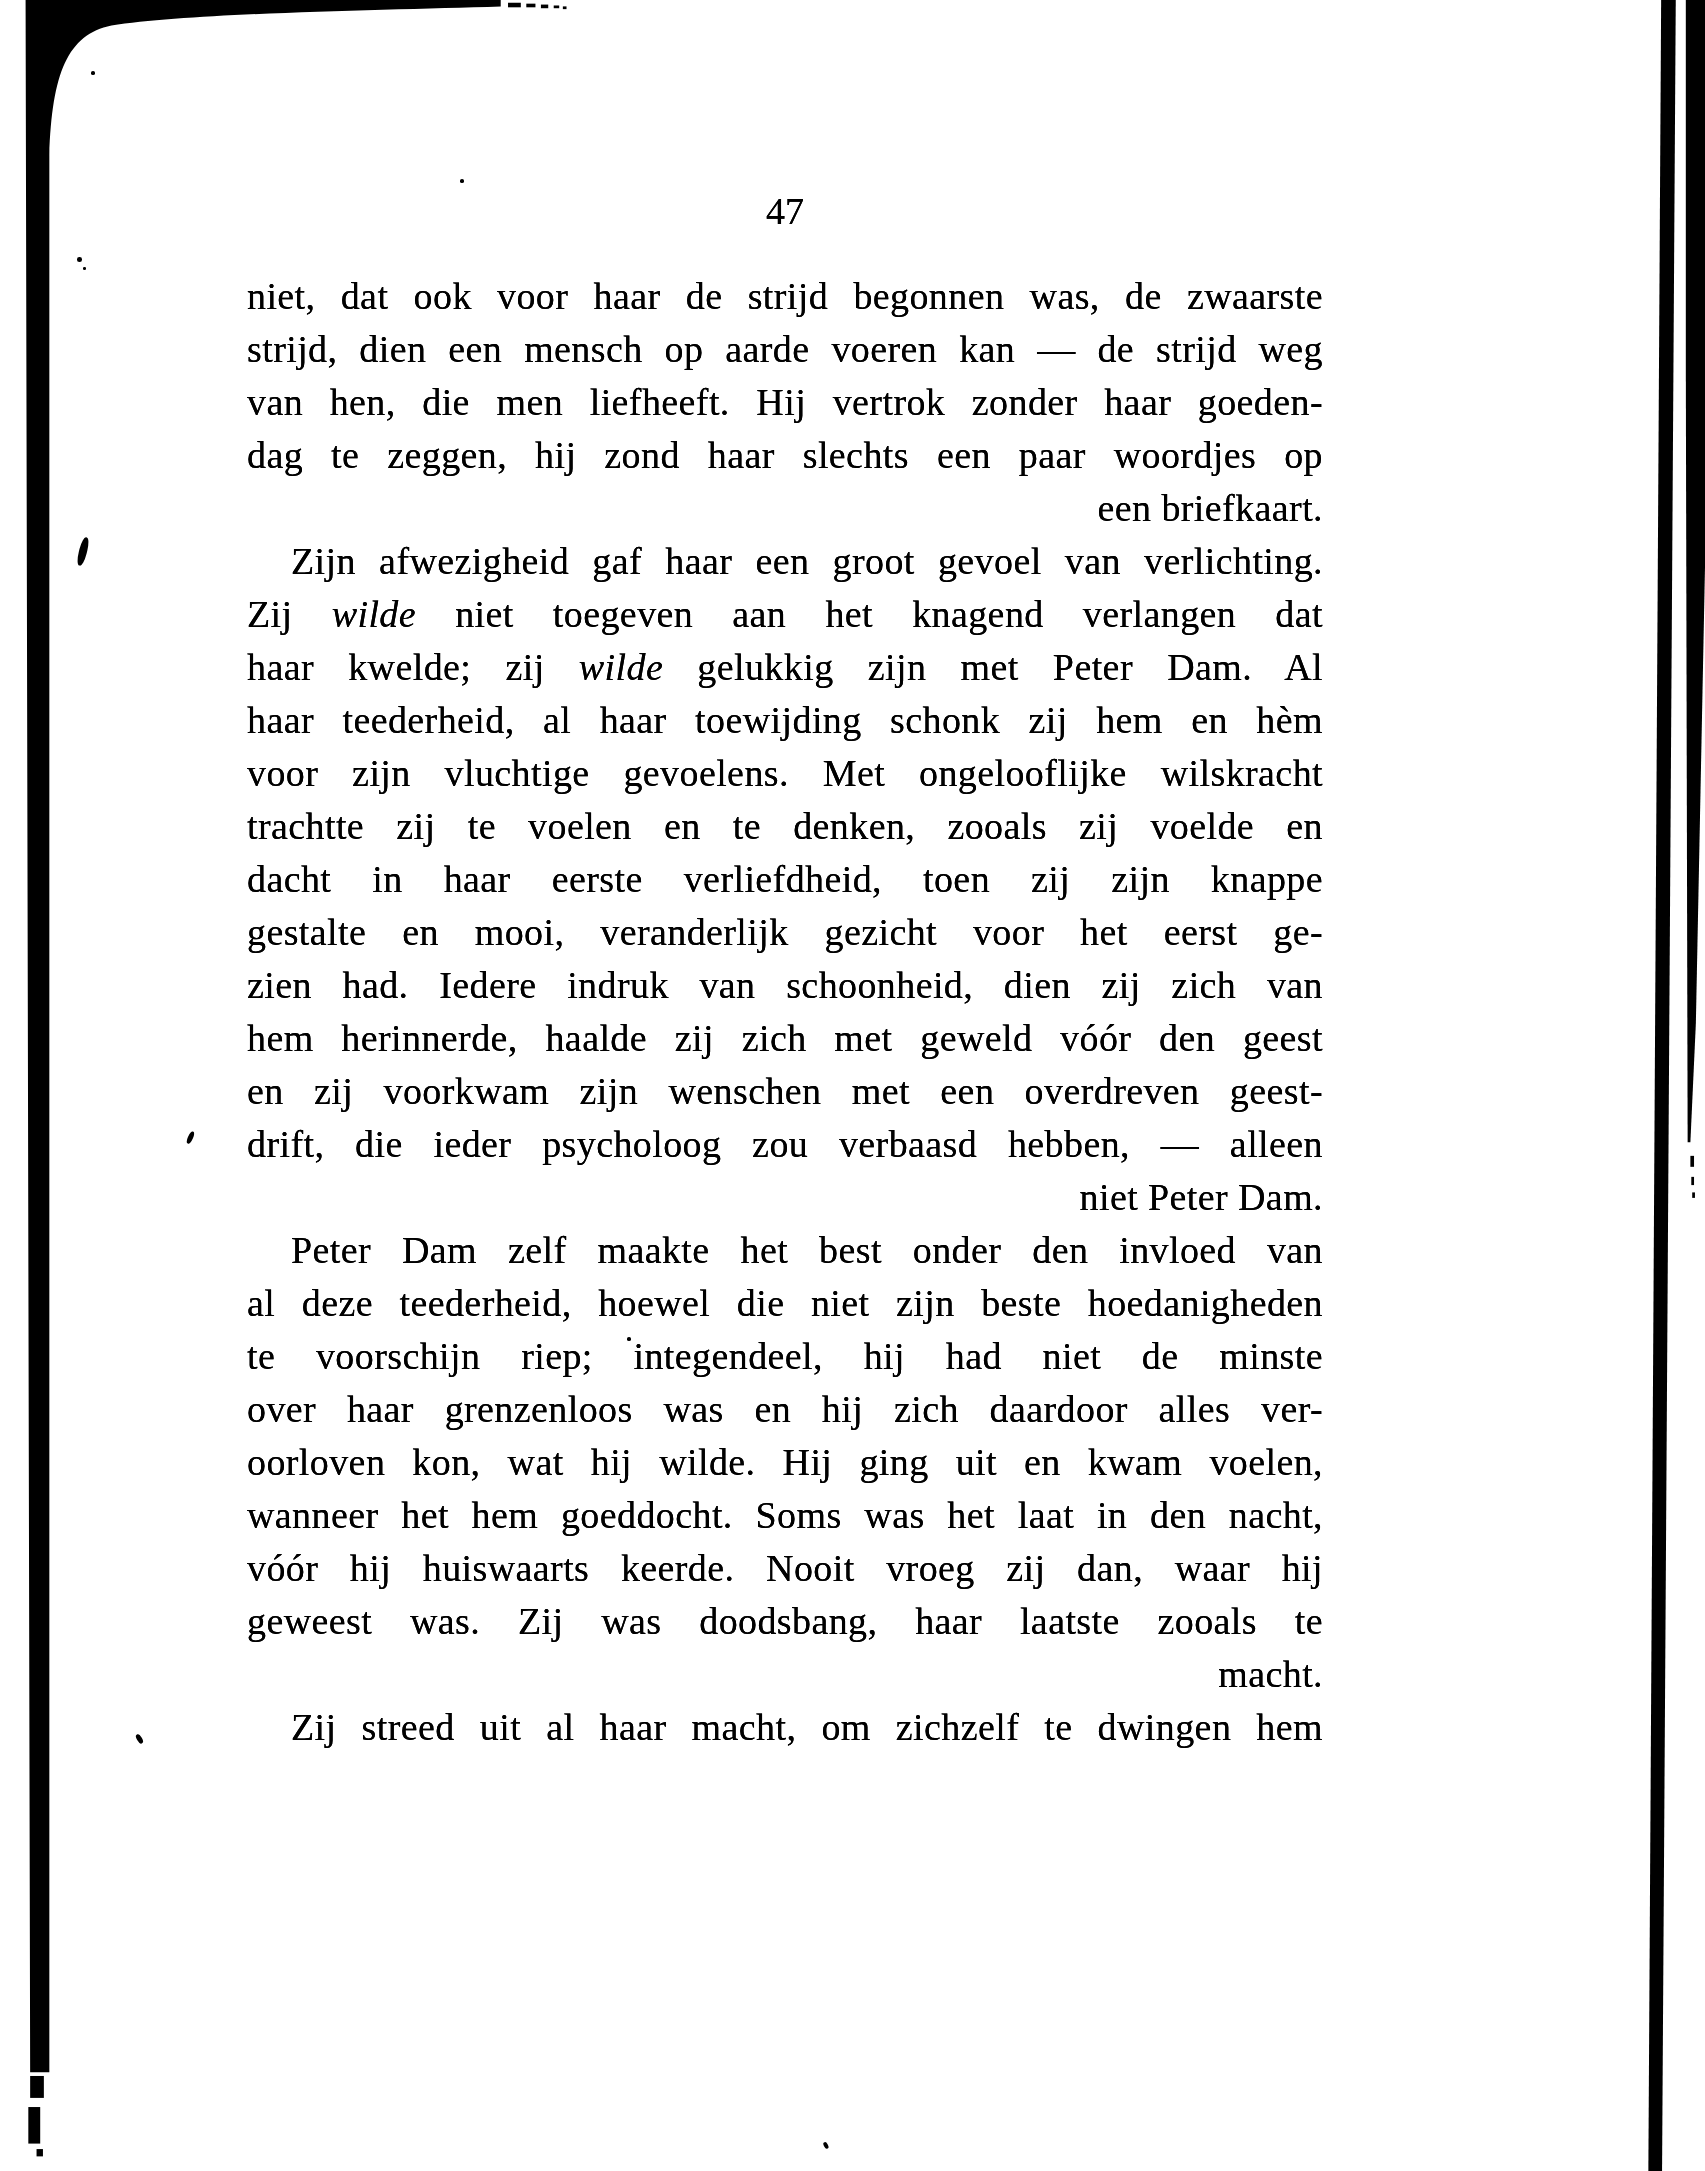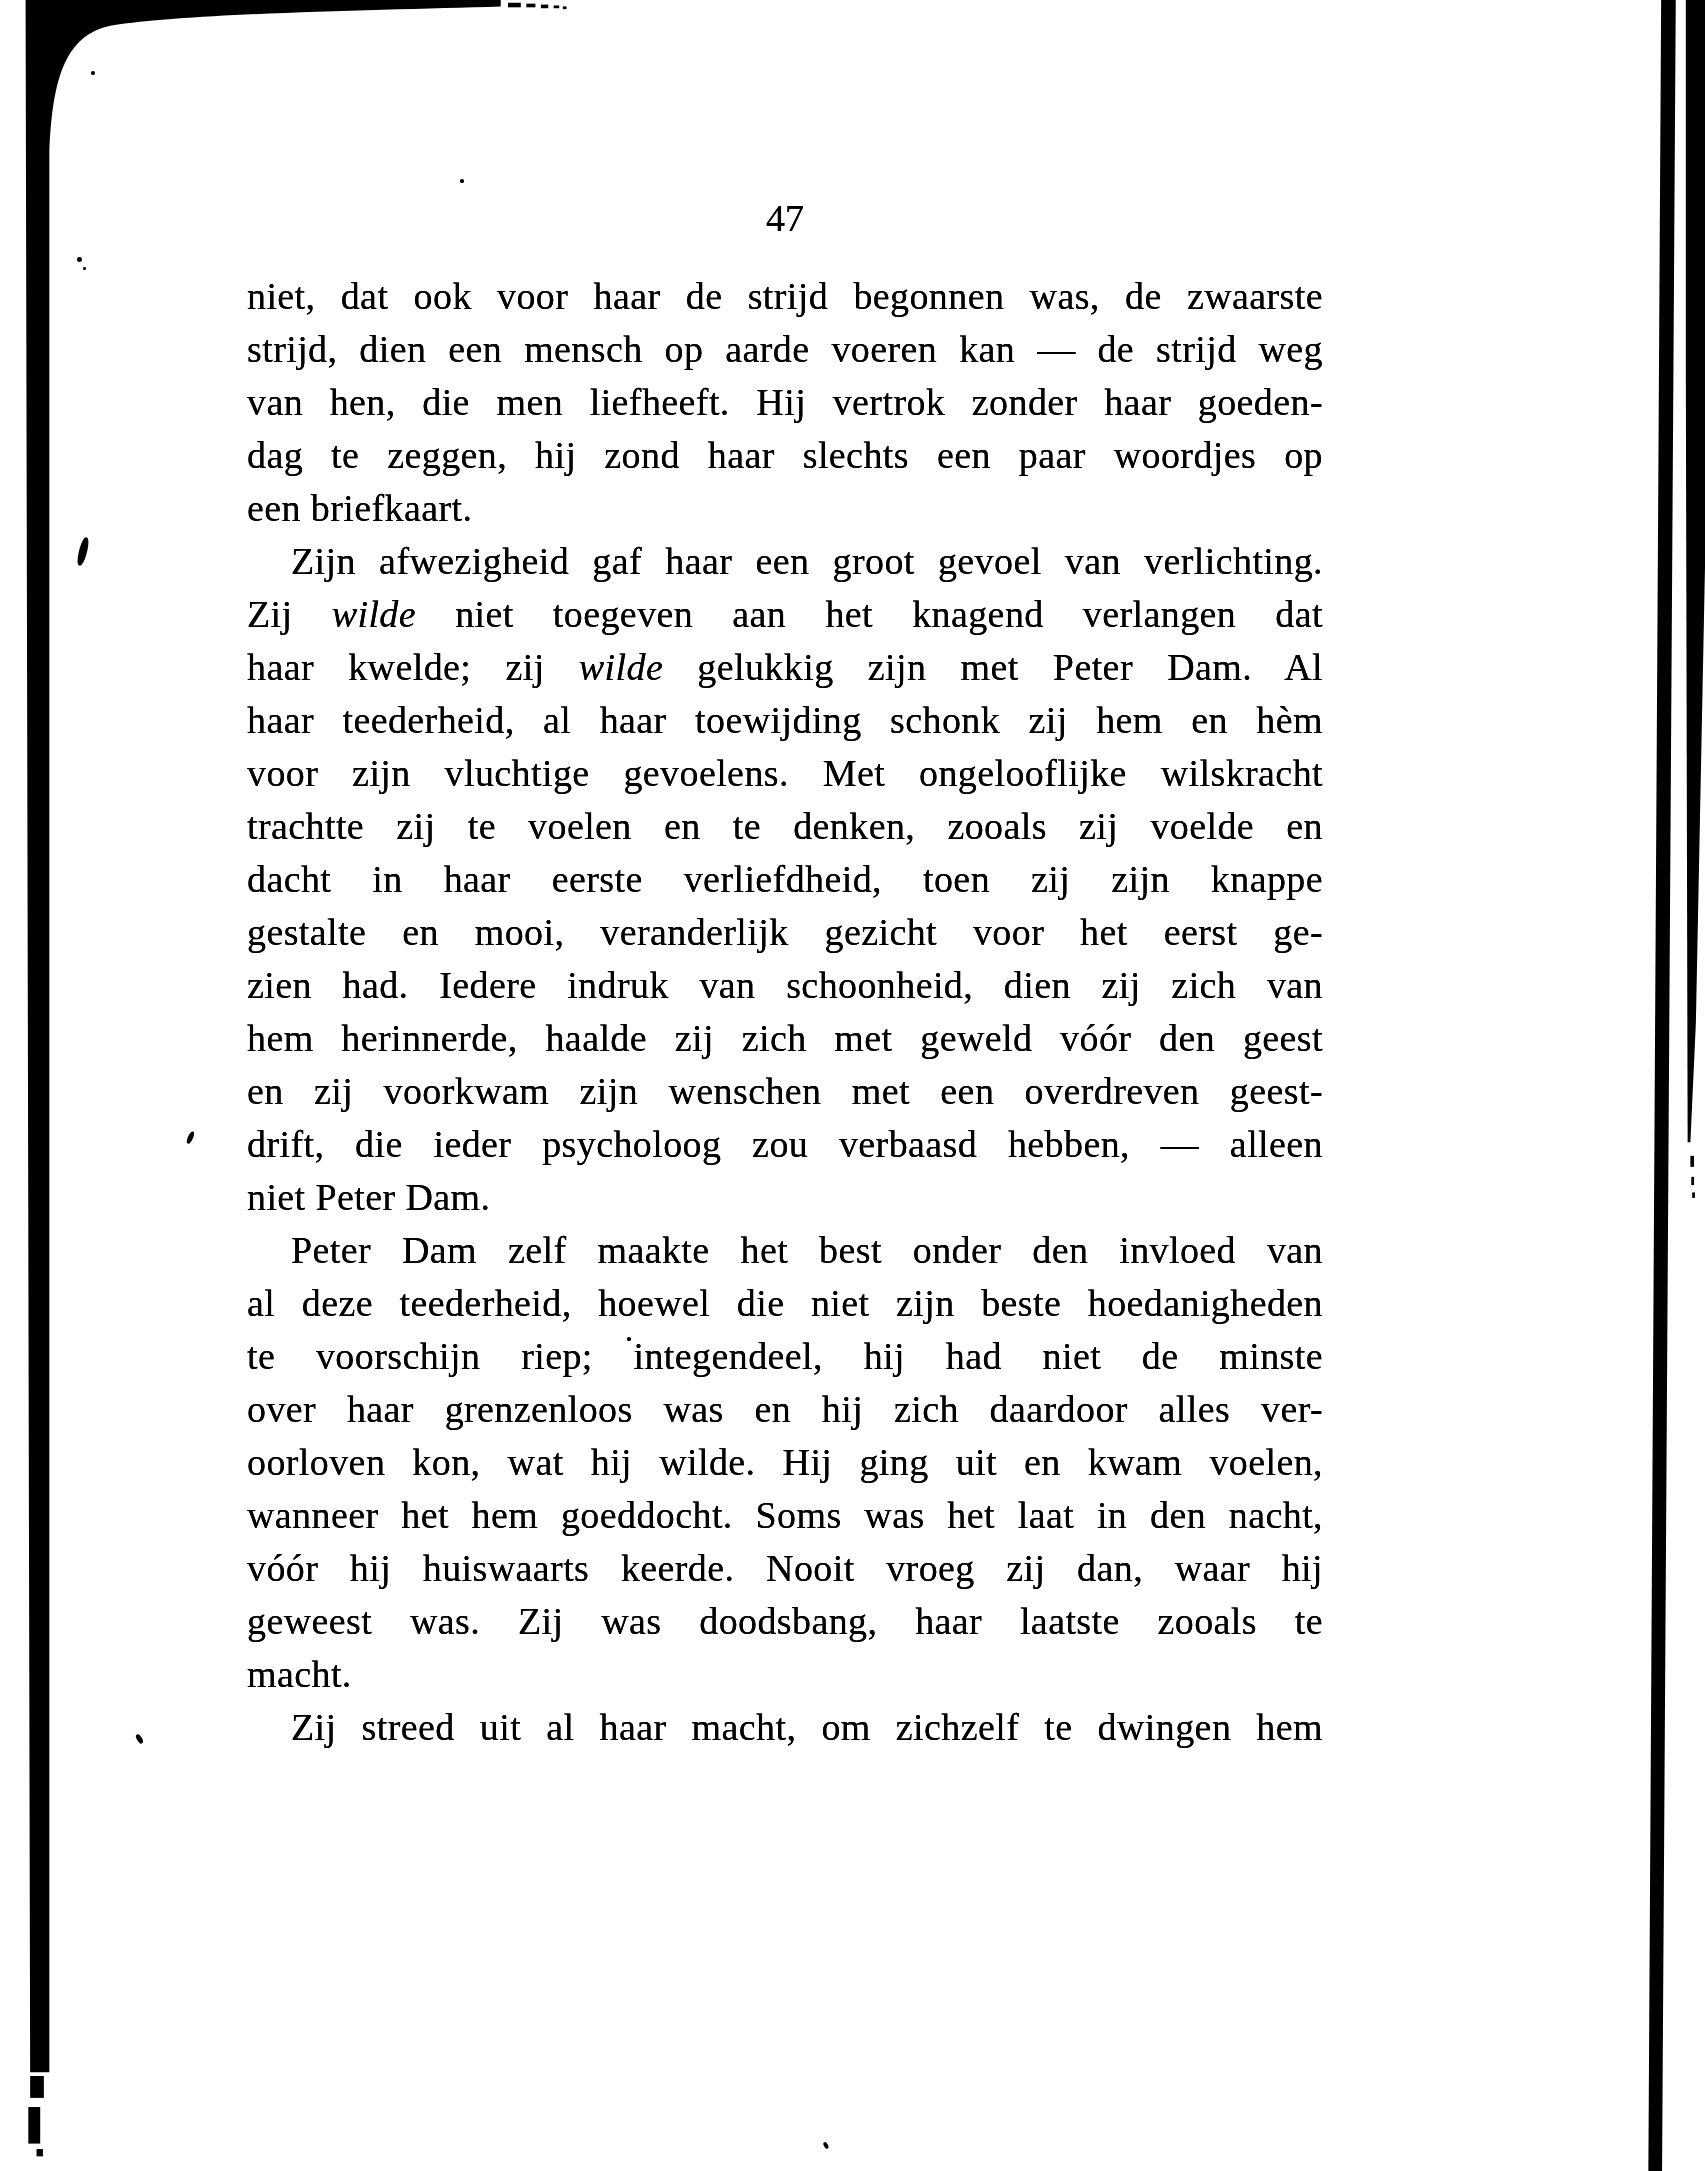--- a/index.html
+++ b/index.html
@@ -17,38 +17,39 @@
   }
   .artifact-layer {
     position: absolute;
     left: 0; top: 0;
     width: 1705px; height: 2171px;
     pointer-events: none;
   }
   .page-number {
     position: absolute;
     left: 247px;
-    top: 196px;
+    top: 189px;
     width: 1076px;
     text-align: center;
     font-size: 38px;
     text-shadow: 0 0 0.5px #000;
   }
   .text-block {
     position: absolute;
     left: 247px;
     top: 270px;
     width: 1076px;
   }
   .line {
     font-size: 38px;
     line-height: 53px;
     letter-spacing: 0.4px;
     text-shadow: 0 0 0.5px #000;
     white-space: normal;
+    text-align: right;
   }
   .line.just {
     text-align: justify;
     text-align-last: justify;
   }
   .line.indent {
     text-indent: 44px;
   }
   .line i {
     font-style: italic;

